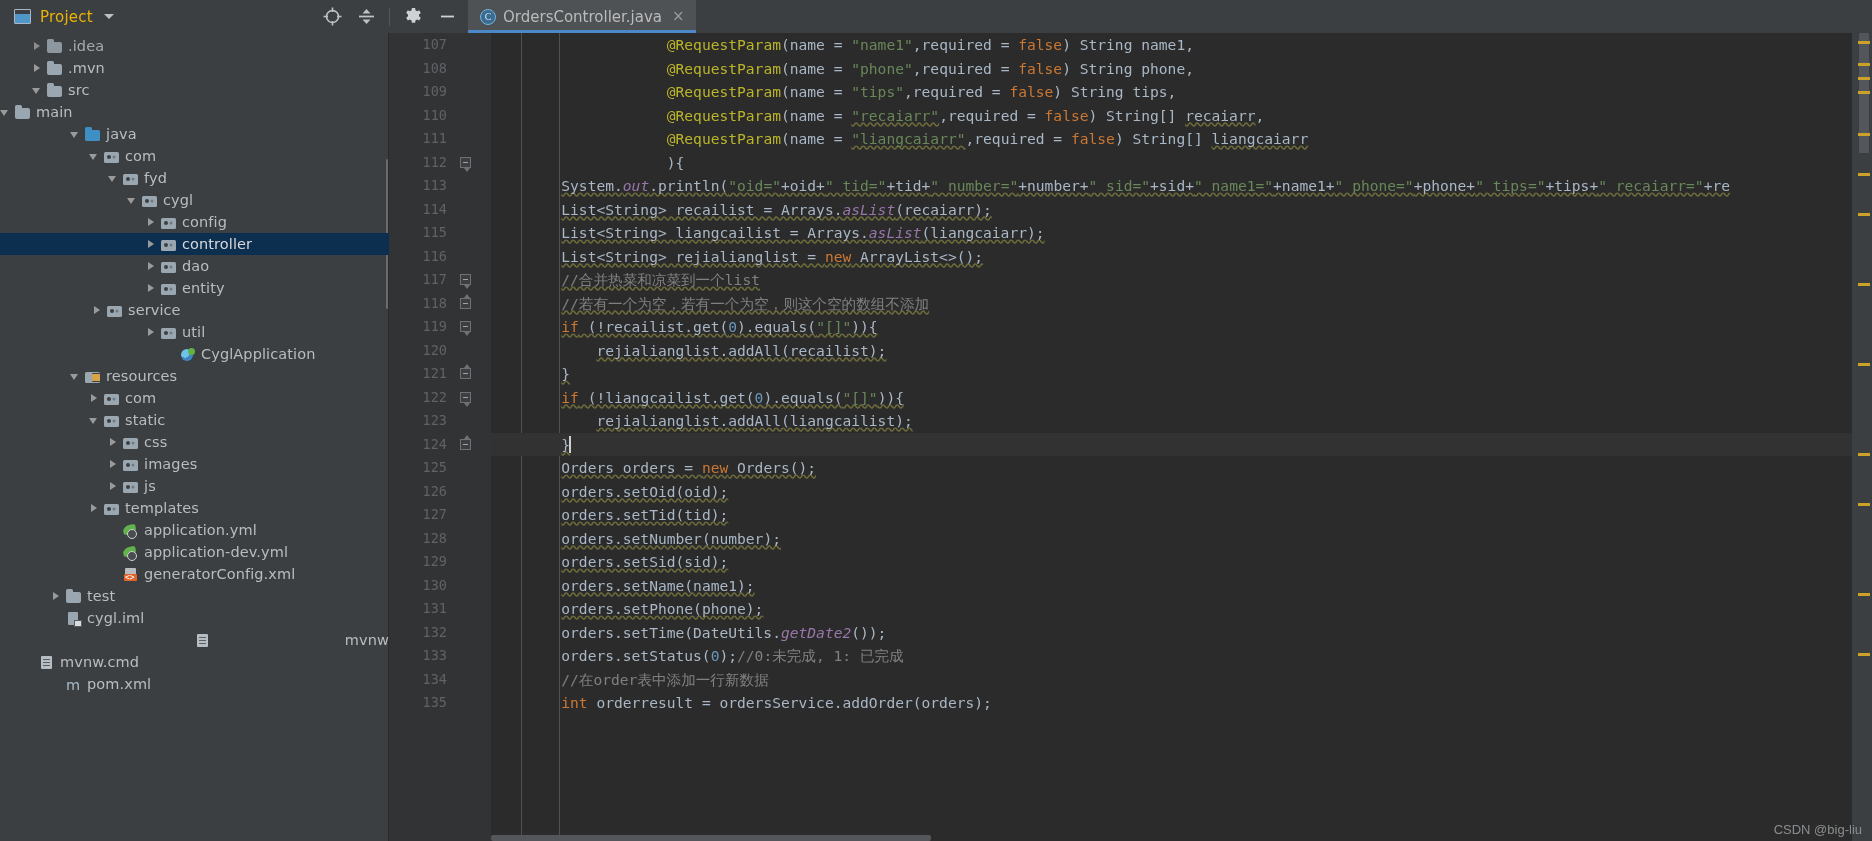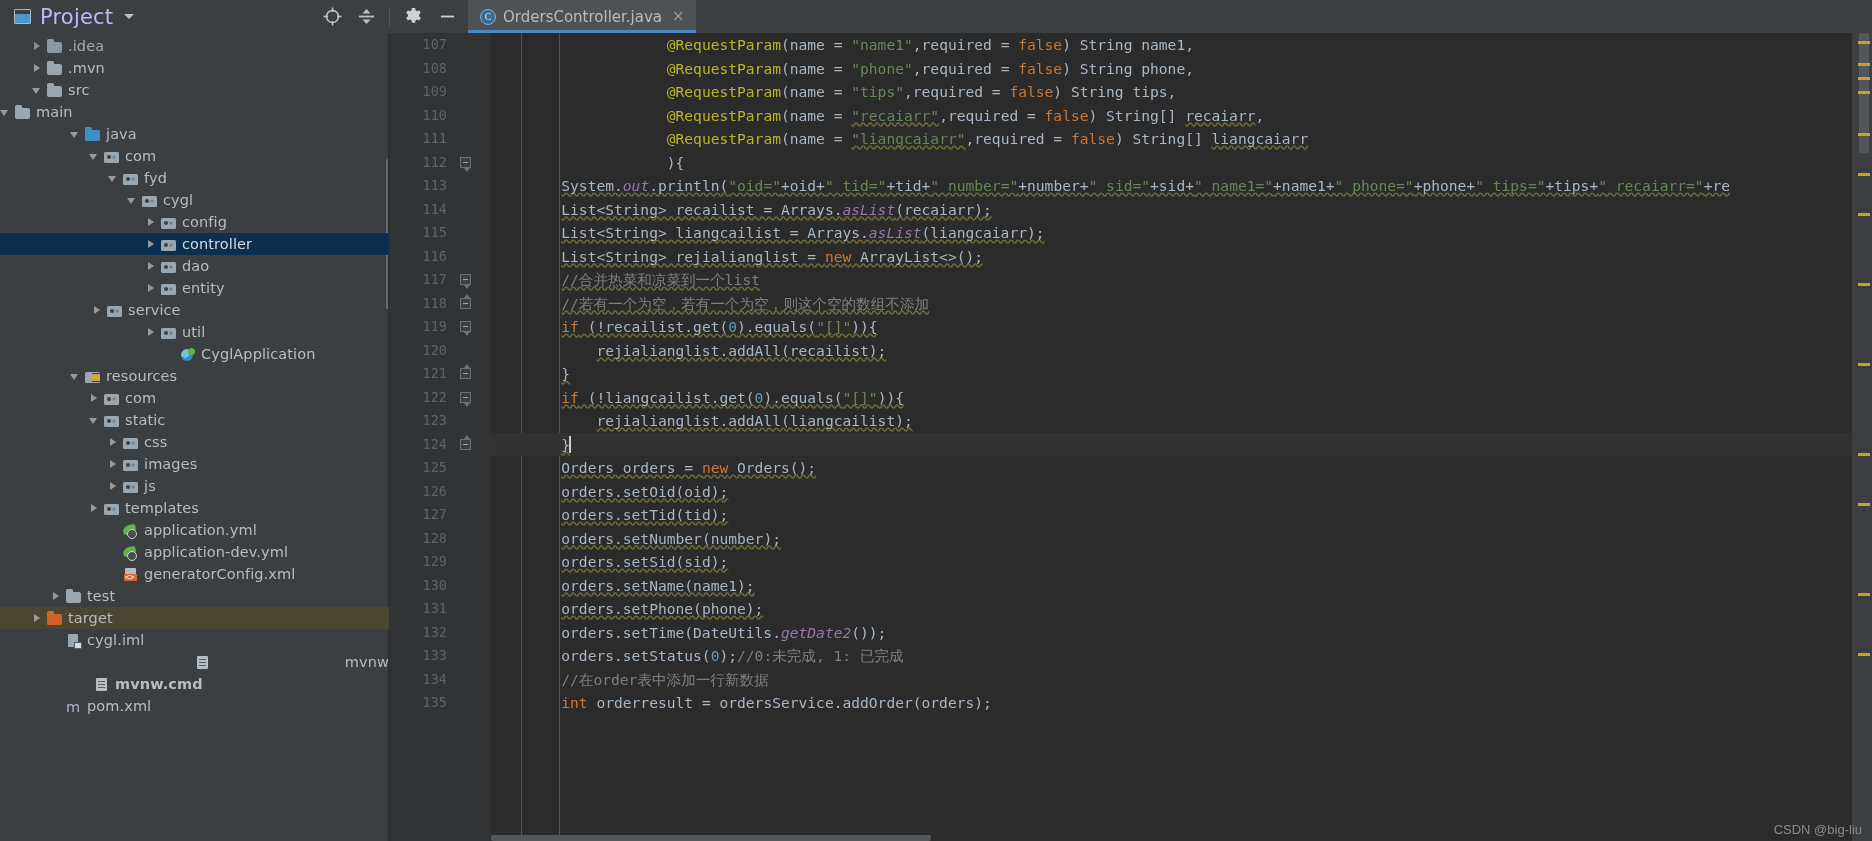--- a/index.html
+++ b/index.html
@@ -14,21 +14,21 @@
   
   .topbar { height: 33px; background: #3c3f41; display: flex; align-items: stretch; flex: 0 0 33px; }
   .tool-header {
     width: 468px; display: flex; align-items: center; padding-left: 14px;
     background: #3c3f41; gap: 9px; position: relative;
   }
   .proj-icon {
     width: 17px; height: 15px; border: 1.6px solid #a9b7c6; border-radius: 1px;
     background: linear-gradient(#3c3f41 0 28%, #4f97c9 28% 100%); position: relative;
   }
-  .tool-title { color: #c4b5fd; font-size: 21px; letter-spacing: .2px; }
+  .tool-title { color: #eab308; font-size: 15px; letter-spacing: .2px; }
   .caret-down {
     width: 0; height: 0; border-left: 5px solid transparent; border-right: 5px solid transparent;
     border-top: 5.5px solid #c0c0c0; margin-left: 2px;
   }
   .hdr-actions { margin-left: auto; display: flex; align-items: center; gap: 12px; padding-right: 10px; }
   .hdr-btn { width: 22px; height: 22px; display: flex; align-items: center; justify-content: center; cursor: default; }
   .vsep { width: 1px; height: 18px; background: #555759; }
 
   
   .tabstrip { flex: 1; background: #3c3f41; display: flex; align-items: flex-end; }
@@ -417,36 +417,31 @@
           <span class="ic xmlgen">
             <span style="position: absolute; left: 2px; top: 6px; font-size: 8px; color: rgb(255, 255, 255); z-index: 2; font-family: &quot;DejaVu Sans Mono&quot;, monospace;">&lt;&gt;</span>
           </span>
           <span class="label">generatorConfig.xml</span>
         </div>
         <div class="row" style="padding-left: 51px;">
           <span class="arrow closed"></span>
           <span class="ic folder"></span>
           <span class="label">test</span>
         </div>
-        <div class="row hl" style="padding-left: 32px;">
-          <span class="arrow closed"></span>
-          <span class="ic folder-target"></span>
-          <span class="label">target</span>
-        </div>
         <div class="row" style="padding-left: 51px;">
           <span class="arrow none"></span>
           <span class="ic iml"></span>
           <span class="label">cygl.iml</span>
         </div>
         <div class="row" style="padding-left: 51px; justify-content: space-between;">
           <span class="arrow none"></span>
           <span class="ic txtfile"></span>
           <span class="label">mvnw</span>
         </div>
-        <div class="row" style="padding-left: 79px; font-weight: bold;">
+        <div class="row" style="padding-left: 24px;">
           <span class="arrow none"></span>
           <span class="ic txtfile"></span>
           <span class="label">mvnw.cmd</span>
         </div>
         <div class="row" style="padding-left: 51px;">
           <span class="arrow none"></span>
           <span class="ic maven"><span class="maven-txt">m</span></span>
           <span class="label">pom.xml</span>
         </div>
       </div>

